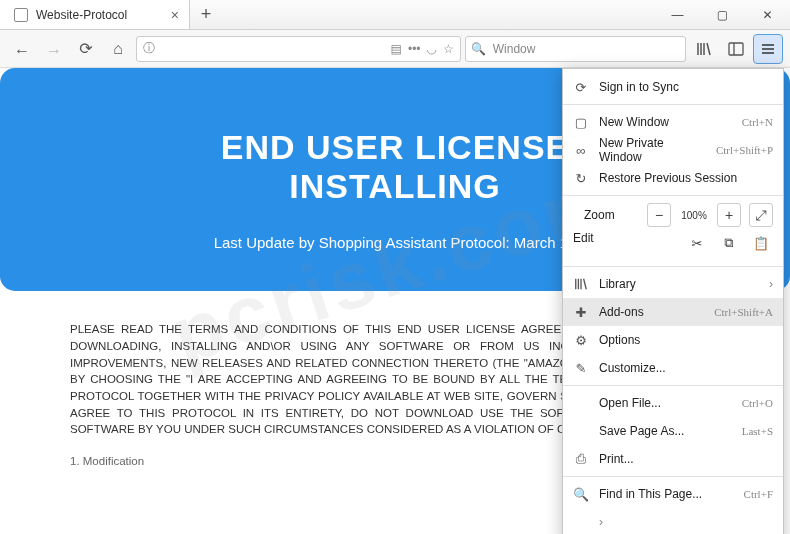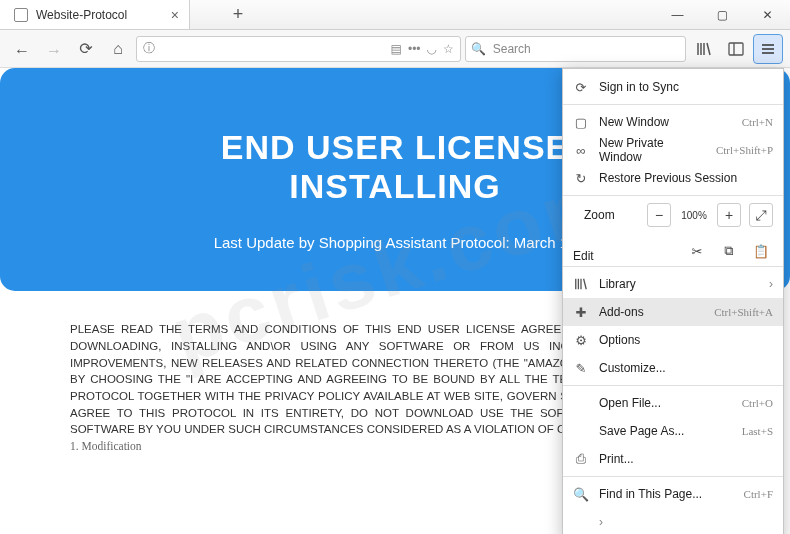--- a/index.html
+++ b/index.html
@@ -1,19 +1,19 @@
 <!DOCTYPE html>
 <html><head>
   <meta charset="utf-8">
   <style>
     * { margin: 0; padding: 0; box-sizing: border-box; font-family: "Segoe UI", Arial, sans-serif; }
     body { width: 790px; height: 534px; overflow: hidden; background: #fff; position: relative; }
     
     
-    .title-bar { height: 30px; background: linear-gradient(#fcfcfc,#f0f0f0); border-bottom: 1px solid #d0d0d0; display: flex; align-items: stretch; gap: 32px; }
+    .title-bar { height: 30px; background: linear-gradient(#fcfcfc,#f0f0f0); border-bottom: 1px solid #d0d0d0; display: flex; align-items: stretch; }
     .tab { display: flex; align-items: center; gap: 8px; padding: 0 10px 0 14px; background: #fff; border-right: 1px solid #d0d0d0; min-width: 190px; font-size: 12px; color: #333; }
     .tab .favicon { width: 14px; height: 14px; border: 1px solid #888; border-radius: 2px; }
     .tab .close { margin-left: auto; color: #666; font-size: 14px; cursor: pointer; }
     .new-tab { width: 32px; display: flex; align-items: center; justify-content: center; color: #555; font-size: 18px; cursor: pointer; }
     .title-spacer { flex: 1; }
     .win-controls { display: flex; }
     .win-btn { width: 45px; display: flex; align-items: center; justify-content: center; color: #444; cursor: pointer; font-size: 12px; }
 
     
     .nav-bar { height: 38px; background: #f7f7f7; border-bottom: 1px solid #ddd; display: flex; align-items: center; padding: 0 8px; gap: 4px; }
@@ -24,36 +24,36 @@
     .search-bar { flex: 1; height: 26px; border: 1px solid #ccc; border-radius: 3px; background: #fff; display: flex; align-items: center; padding: 0 6px; gap: 6px; color: #888; font-size: 12px; min-width: 100px; }
     .toolbar-icon { width: 28px; height: 28px; display:flex; align-items:center; justify-content:center; color:#555; cursor:pointer; border-radius:3px; }
     .toolbar-icon.active { background: #d8e6fb; outline: 1px solid #5a9de0; }
 
     
     .content { height: calc(534px - 30px - 38px); overflow: hidden; background: #fff; }
     .hero { background: #2a8fe6; color: #fff; text-align: center; padding: 60px 20px 40px; border-radius: 15px; }
     .hero h1 { font-size: 34px; font-weight: 700; letter-spacing: 1px; line-height: 1.15; }
     .hero .sub { margin-top: 28px; font-size: 15px; }
     .body-text { padding: 30px 70px; font-size: 11.5px; color: #333; text-align: justify; line-height: 1.45; }
-    .section-num { color:#666;font-family:Liberation Serif, serif; }
+    .section-num { margin-top: 15px; color:#666; }
 
     
     .dropdown { position: absolute; right: 6px; top: 68px; width: 222px; background: #fff; border: 1px solid #c6c6c6; box-shadow: 0 4px 16px rgba(0,0,0,.25); z-index: 100; font-size: 12px; color: #222; padding: 4px 0; }
     .dd-row { display: flex; align-items: center; height: 28px; padding: 0 10px; gap: 10px; cursor: pointer; }
     .dd-row.highlight { background: #e8e8e8; }
     .dd-row .ico { width: 16px; height:16px; display:flex; align-items:center; justify-content:center; color:#555; font-size:13px; }
     .dd-row .label { flex: 1; }
     .dd-row .sc { color: #888; font-size: 11px; font-family: Liberation Serif, serif; }
     .dd-row .chev { color:#888; }
     .dd-sep { height: 1px; background: #e0e0e0; margin: 3px 0; }
     .dd-zoom { display:flex; align-items:center; height:32px; padding:0 10px; gap:8px;margin-left:11px; }
     .dd-zoom .label { flex:1; }
     .dd-zoom .zbtn { width:24px; height:24px; border:1px solid #ccc; border-radius:3px; display:flex; align-items:center; justify-content:center; cursor:pointer; font-size:14px; color:#444; }
     .dd-zoom .pct { font-size:10px; color:#333; min-width:30px; text-align:center; }
-    .dd-edit { display:flex; align-items:flex-end; height:32px; padding:0 10px; gap:8px; }
+    .dd-edit { display:flex; align-items:flex-start; height:32px; padding:0 10px; gap:8px; }
     .dd-edit .label { flex:1; }
     .dd-edit .ebtn { width:24px; height:24px; display:flex; align-items:center; justify-content:center; cursor:pointer; font-size:13px; color:#444; }
 
     
     .watermark { position: absolute; top: 50%; left: 50%; transform: translate(-50%,-50%) rotate(-18deg); font-size: 80px; color: rgba(150,150,150,.12); font-weight: 700; letter-spacing: 4px; pointer-events: none; z-index: 50; }
   </style>
 </head>
 <body>
 
 <div class="title-bar">
@@ -79,21 +79,21 @@
   <div class="url-bar">
     <span>ⓘ</span>
     <span class="spacer"></span>
     <span>▤</span>
     <span>•••</span>
     <span>◡</span>
     <span>☆</span>
   </div>
   <div class="search-bar">
     <span>🔍</span>
-    <span>Search</span>
+    <span>Window</span>
   </div>
   <div class="toolbar-icon">
     <svg width="16" height="16" viewBox="0 0 16 16">
         <path d="M2 2v12M5 2v12M8 2v12M11 2l3 12" stroke="#555" stroke-width="1.5" fill="none"></path>
       </svg>
   </div>
   <div class="toolbar-icon">
     <svg width="16" height="16" viewBox="0 0 16 16">
         <rect x="1" y="2" width="14" height="12" rx="1" fill="none" stroke="#555" stroke-width="1.3"></rect>
         <line x1="6" y1="2" x2="6" y2="14" stroke="#555" stroke-width="1.3"></line>

